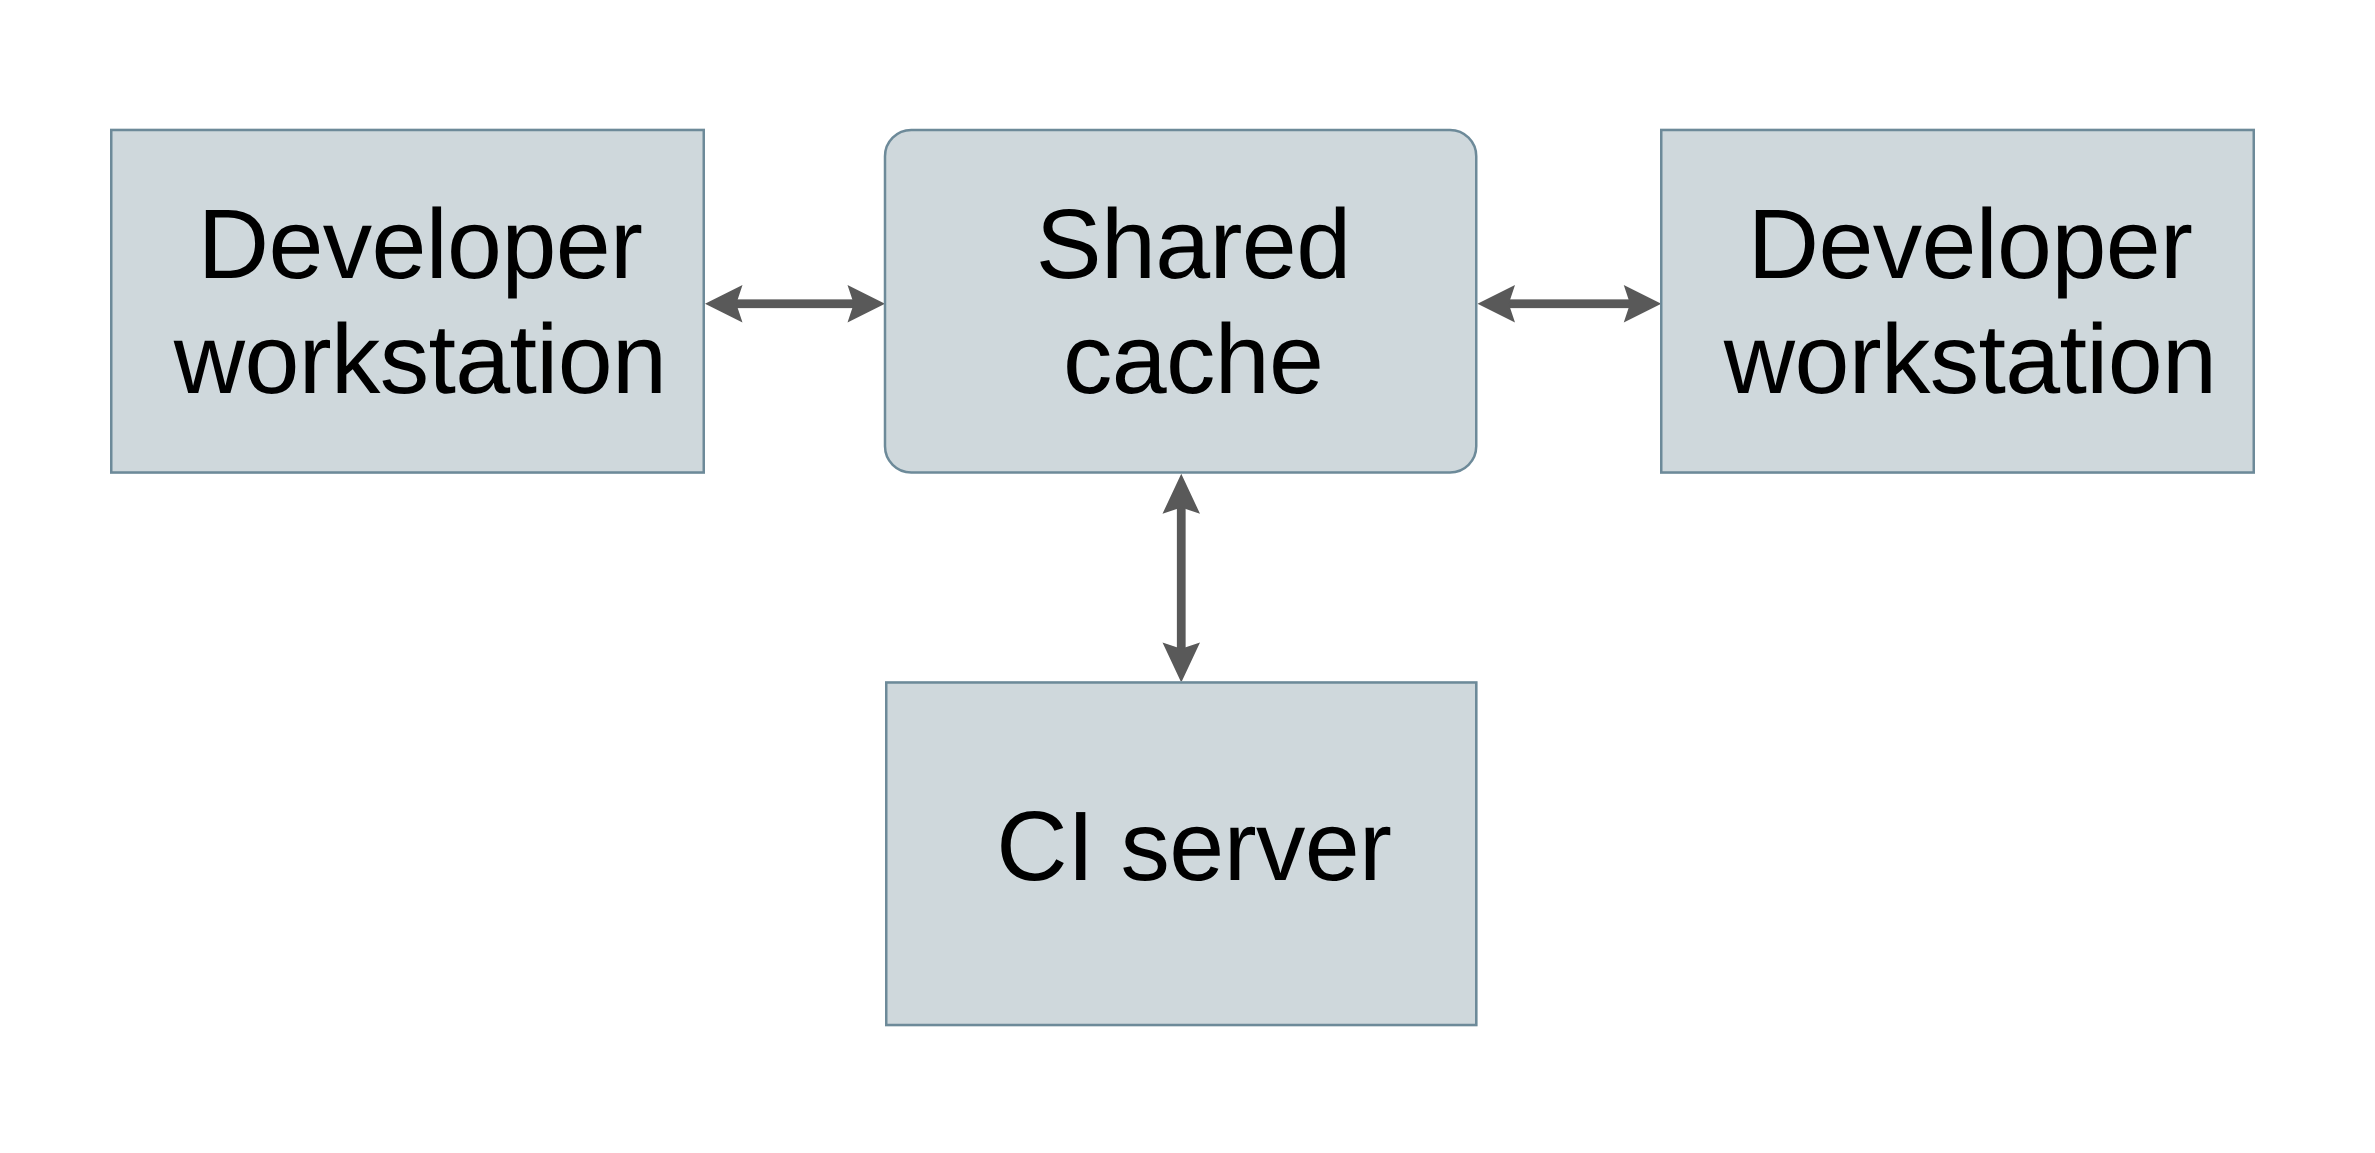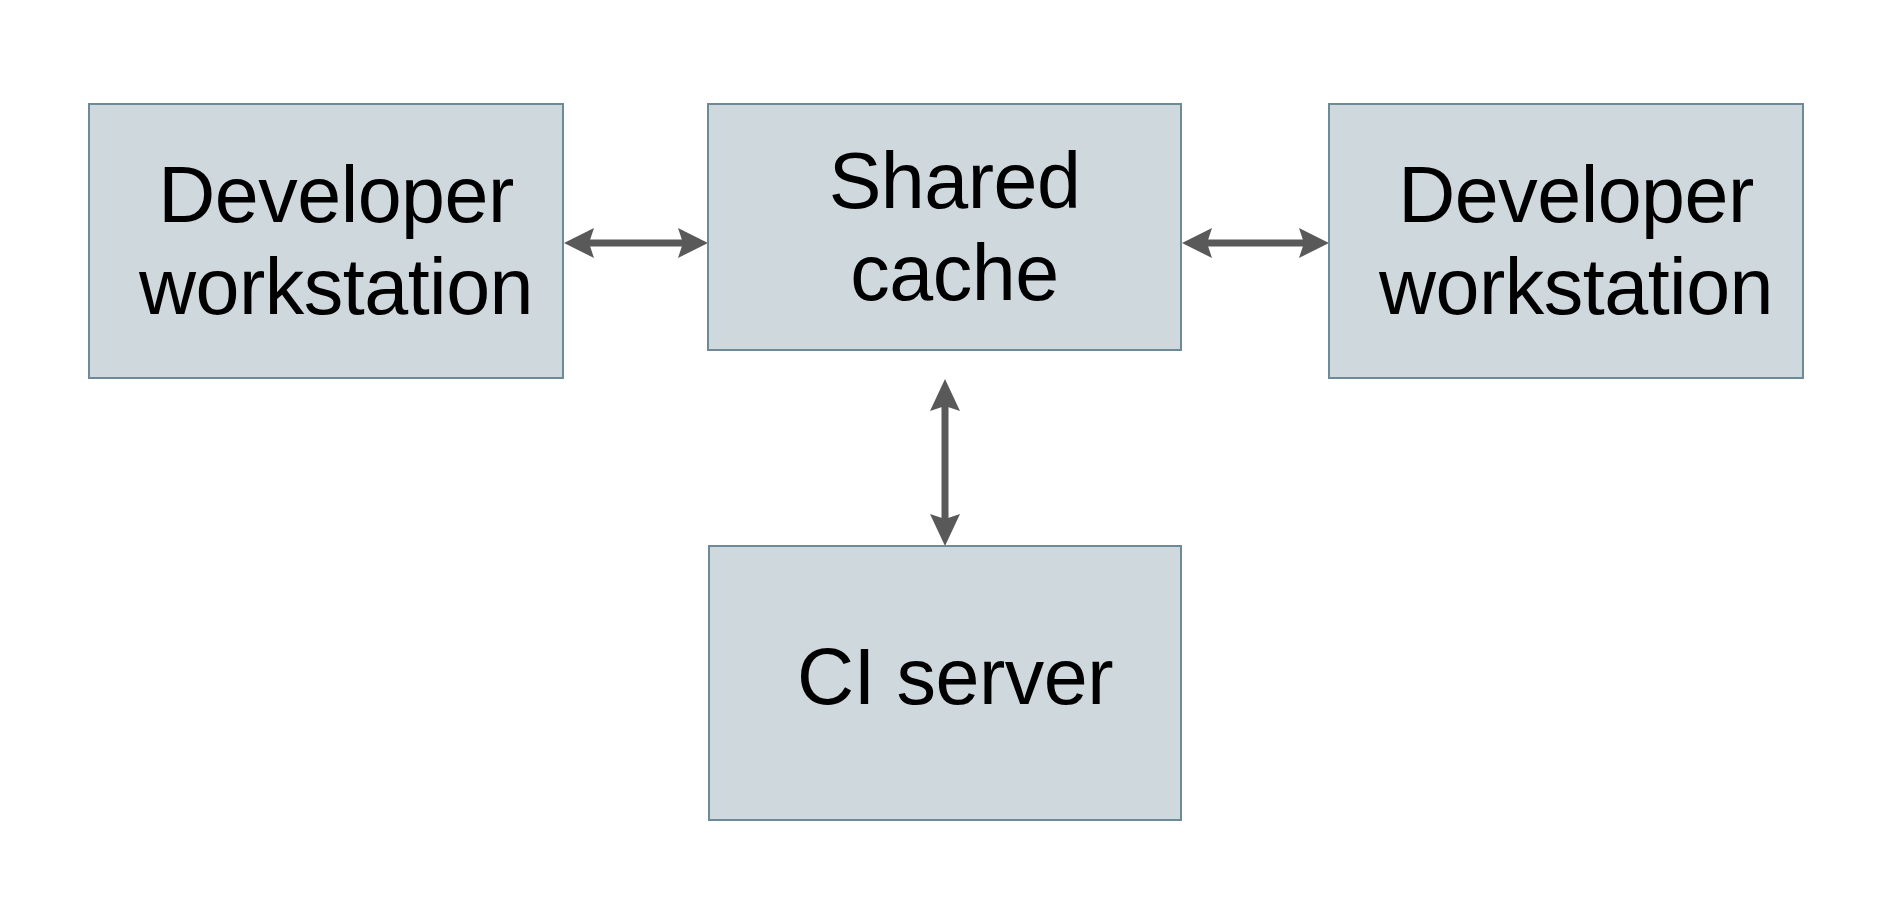--- a/index.html
+++ b/index.html
@@ -34,21 +34,21 @@
     font-family: "Liberation Sans", sans-serif;
     font-size: 79px;
     line-height: 92px;
     font-weight: 400;
     color: #000000;
     letter-spacing: -0.5px;
     white-space: pre-line;
     padding: 0 4px;
   }
   #node-dev-left  { left: 88px;   top: 103px; width: 476px; height: 276px; }
-  #node-cache     { left: 707px;  top: 103px; width: 475px; height: 248px; }
+  #node-cache     { left: 707px;  top: 103px; width: 475px; height: 276px; border-radius: 22px; }
   #node-dev-right { left: 1328px; top: 103px; width: 476px; height: 276px; }
   #node-ci        { left: 708px;  top: 545px; width: 474px; height: 276px; }
 
   #node-ci .node-label { transform: translateY(-6px); text-align: center; }
 
   .edge {
     position: absolute;
     pointer-events: none;
   }
   .edge svg { display: block; overflow: visible; }

